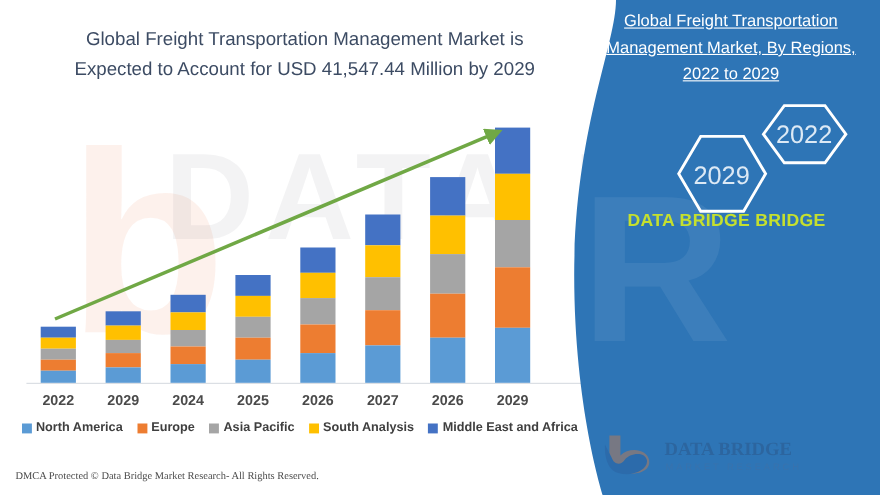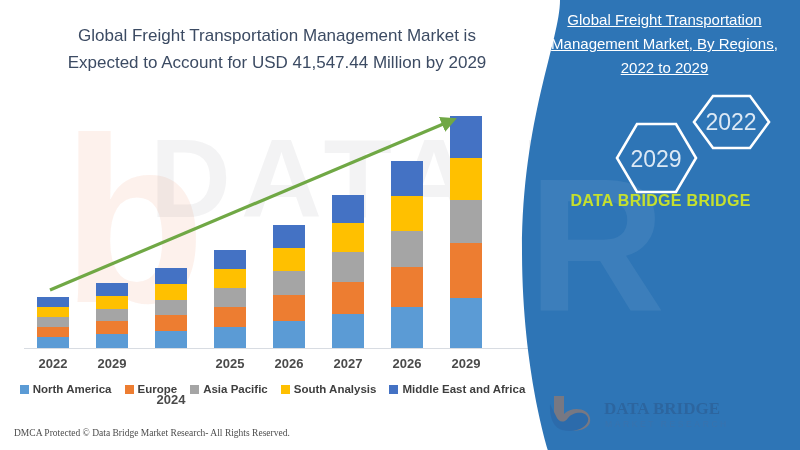--- a/index.html
+++ b/index.html
@@ -279,21 +279,21 @@
             <div class="seg seg-na" style="height: 50px; background: rgb(91, 155, 213);"></div>
             <div class="seg seg-eu" style="height: 55px; background: rgb(237, 125, 49);"></div>
             <div class="seg seg-ap" style="height: 43px; background: rgb(165, 165, 165);"></div>
             <div class="seg seg-sa" style="height: 42px; background: rgb(255, 192, 0);"></div>
             <div class="seg seg-mea" style="height: 42px; background: rgb(68, 114, 196);"></div>
           </div>
         </div>
       <div id="xlabels-layer">
           <div class="xlabel" style="left: 23px;">2022</div>
           <div class="xlabel" style="left: 82px;">2029</div>
-          <div class="xlabel" style="left: 141px; margin-top: 36px;">2024</div>
+          <div class="xlabel" style="left: 141px;">2024</div>
           <div class="xlabel" style="left: 200px;">2025</div>
           <div class="xlabel" style="left: 259px;">2026</div>
           <div class="xlabel" style="left: 318px;">2027</div>
           <div class="xlabel" style="left: 377px;">2026</div>
           <div class="xlabel" style="left: 436px;">2029</div>
         </div>
 
       <svg class="trend-arrow" viewBox="0 0 560 450" xmlns="http://www.w3.org/2000/svg">
         <defs>
           <marker id="arrowhead" markerWidth="5" markerHeight="5" refX="2" refY="2.5" orient="auto" markerUnits="strokeWidth">

